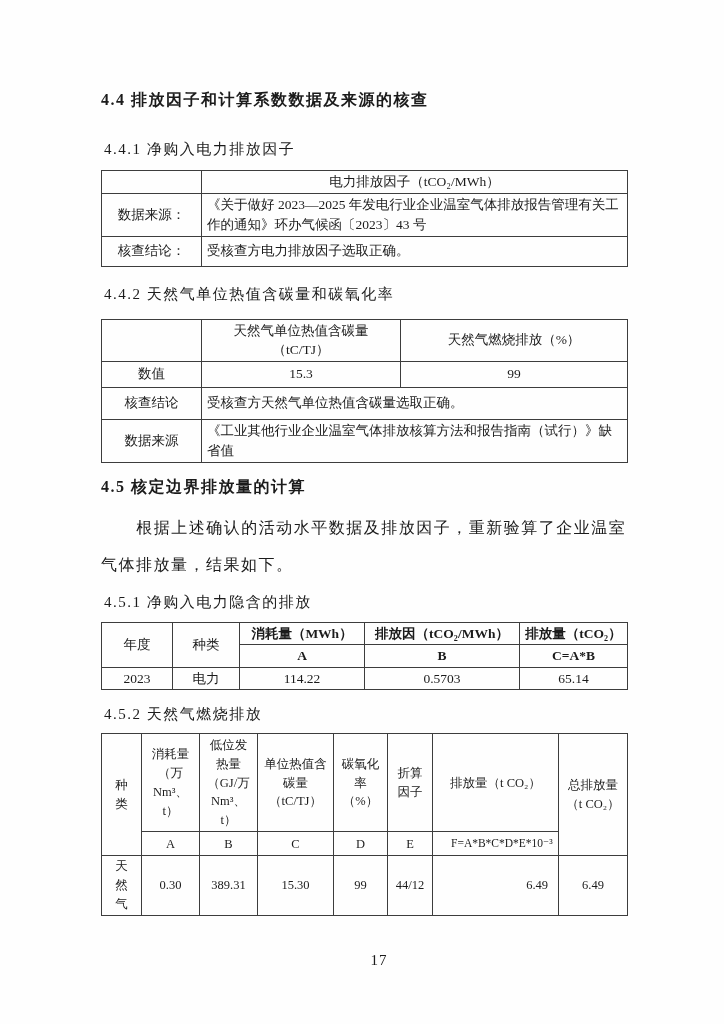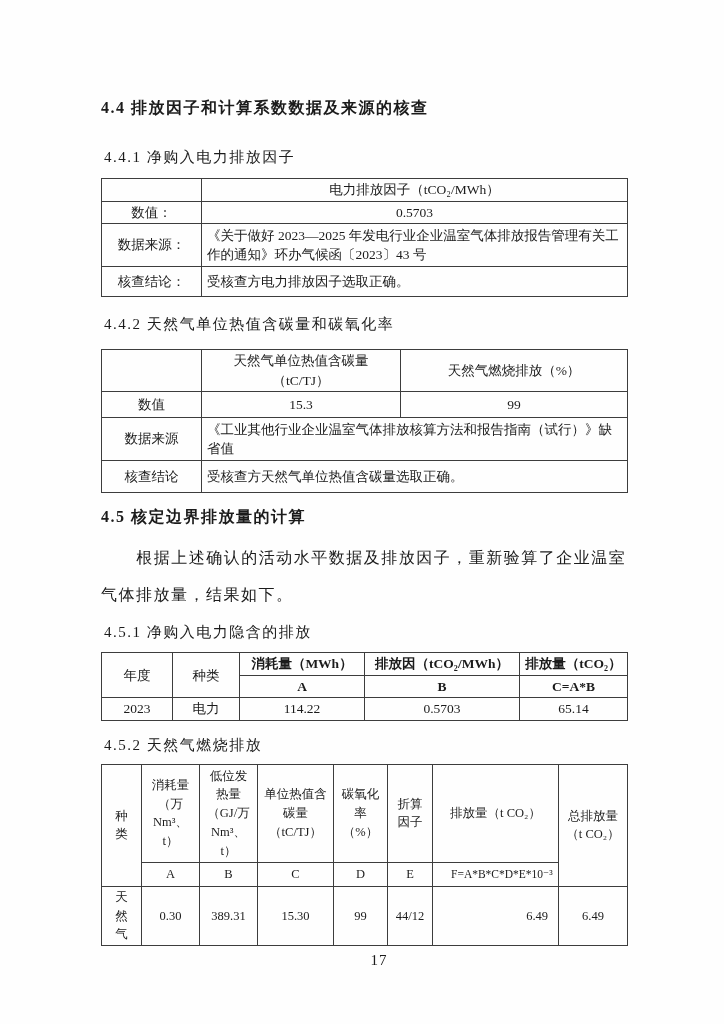--- a/index.html
+++ b/index.html
@@ -1,21 +1,21 @@
 <!DOCTYPE html>
 <html><head>
 <meta charset="utf-8">
 <style>
   html,body { margin:0; padding:0; background:#ffffff; }
   .page {
     position:relative; width:724px; height:1024px; background:#fefefe;
     font-family:"Liberation Serif","DejaVu Serif",serif; color:#1b1b1b;
     overflow:hidden;
   }
-  .content { position:absolute; left:101px; top:98px; width:527px; }
+  .content { position:absolute; left:101px; top:90px; width:527px; }
 
   .h-main { font-size:16px; font-weight:bold; letter-spacing:1.5px; margin:0; line-height:20px; }
   .h-sub  { font-size:15px; font-weight:normal; letter-spacing:1.5px; margin:3px; line-height:19px; }
 
   .para {
     margin:12px 0 10px 0; font-size:16px; line-height:37px;
     text-indent:2.2em; letter-spacing:1.5px;
   }
 
   table { border-collapse:collapse; width:100%; table-layout:fixed; }
@@ -79,24 +79,20 @@
       <colgroup>
           <col style="width:100px">
           <col>
         </colgroup>
       <tbody>
           <tr>
         <td class="c row-num"></td>
         <td class="c row-num">电力排放因子（tCO₂/MWh）</td>
       </tr>
       <tr>
-        <td class="c row-val">数值：</td>
-        <td class="c row-val">0.5703</td>
-      </tr>
-      <tr>
         <td class="c row-src">数据来源：</td>
         <td class="l row-src">《关于做好 2023—2025 年发电行业企业温室气体排放报告管理有关工作的通知》环办气候函〔2023〕43 号</td>
       </tr>
       <tr>
         <td class="c row-con">核查结论：</td>
         <td class="l row-con">受核查方电力排放因子选取正确。</td>
       </tr>
     </tbody>
       </table>
 
@@ -113,26 +109,26 @@
         <td class="c row-head"></td>
         <td class="c row-head">天然气单位热值含碳量（tC/TJ）</td>
         <td class="c row-head">天然气燃烧排放（%）</td>
       </tr>
       <tr>
         <td class="c row-val">数值</td>
         <td class="c row-val">15.3</td>
         <td class="c row-val">99</td>
       </tr>
       <tr>
+        <td class="c row-con">核查结论</td>
+        <td class="l row-con" colspan="2">受核查方天然气单位热值含碳量选取正确。</td>
+      </tr>
+      <tr>
         <td class="c row-src">数据来源</td>
         <td class="l row-src" colspan="2">《工业其他行业企业温室气体排放核算方法和报告指南（试行）》缺省值</td>
-      </tr>
-      <tr>
-        <td class="c row-con">核查结论</td>
-        <td class="l row-con" colspan="2">受核查方天然气单位热值含碳量选取正确。</td>
       </tr>
     </tbody>
       </table>
 
     <h1 class="h-main h45">4.5 核定边界排放量的计算</h1>
 
     <p class="para">根据上述确认的活动水平数据及排放因子，重新验算了企业温室气体排放量，结果如下。</p>
 
     <h2 class="h-sub h451">4.5.1 净购入电力隐含的排放</h2>
 

